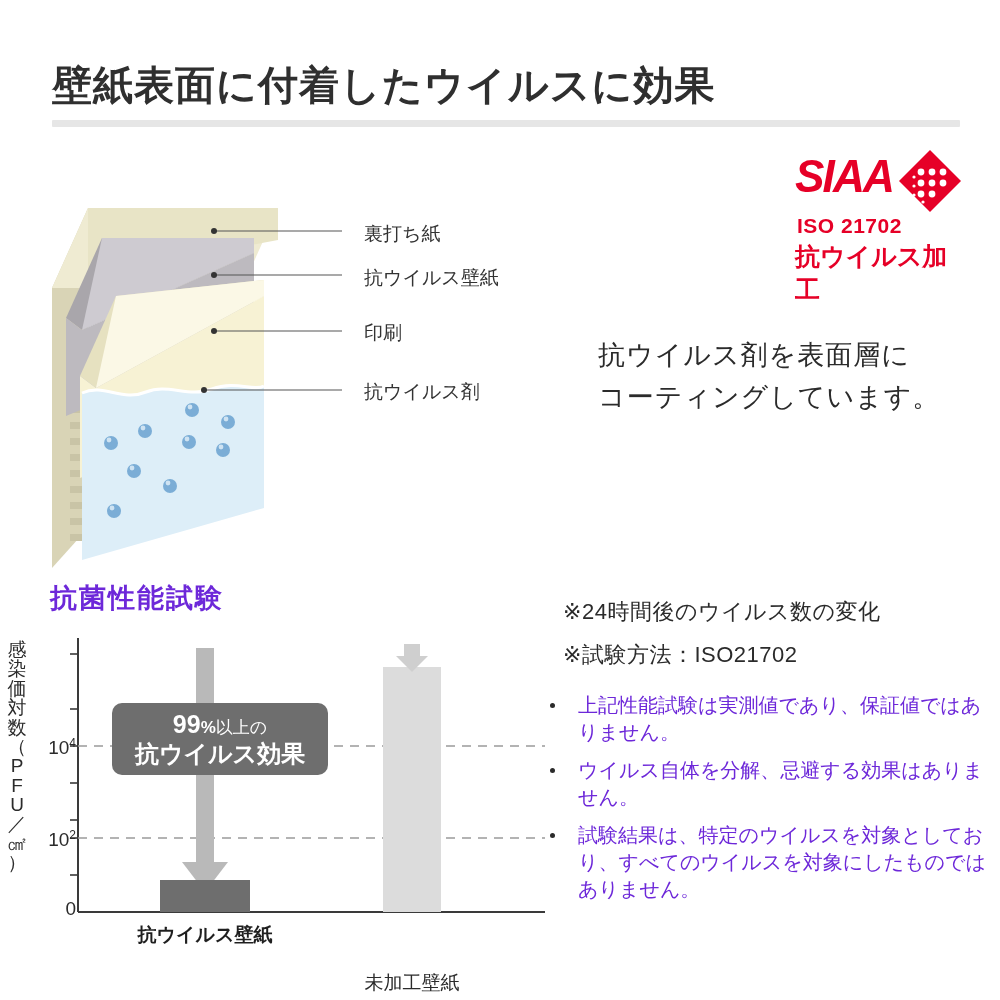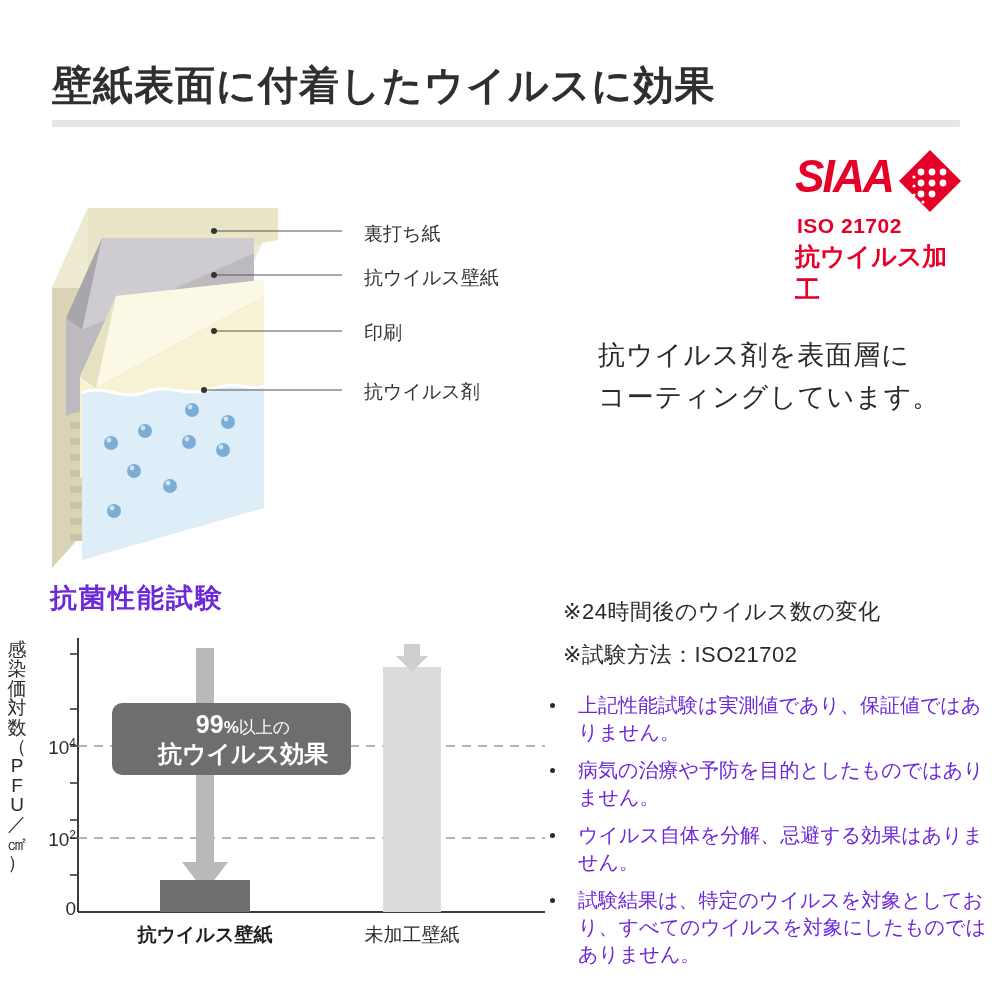--- a/index.html
+++ b/index.html
@@ -82,21 +82,21 @@
   .cat{
     position:absolute;font-size:19px;color:#2b2b2b;text-align:center;
     white-space:nowrap;
   }
   .cat-a{font-weight:bold;color:#1f1f1f;}
 
   .callout{
     position:absolute;left:112px;top:703px;width:216px;height:72px;
     background:#6e6e6e;border-radius:10px;
     display:flex;flex-direction:column;align-items:center;justify-content:center;
-    color:#ffffff;line-height:1.18;padding-left:23px;
+    color:#ffffff;line-height:1.18;
   }
   .callout .l1{font-size:25px;font-weight:bold;letter-spacing:0px;}
   .callout .l1 .pct{font-size:17px;font-weight:bold;}
   .callout .l1 .suf{font-size:17px;font-weight:normal;}
   .callout .l2{font-size:24px;font-weight:bold;letter-spacing:0px;}
 
   
   .note{
     position:absolute;font-size:22px;color:#2b2b2b;letter-spacing:0.5px;
     white-space:nowrap;
@@ -283,30 +283,29 @@
       <rect x="404" y="14" width="16" height="14"></rect>
       <polygon points="396,26 428,26 412,42"></polygon>
     </g>
   </svg>
 
   <div class="ytick" style="left:28px;top:736px;width:48px;">10<sup>4</sup></div>
   <div class="ytick" style="left:28px;top:828px;width:48px;">10<sup>2</sup></div>
   <div class="ytick" style="left:28px;top:898px;width:48px;">0</div>
 
   <div class="cat cat-a" style="left:125px;top:922px;width:160px;">抗ウイルス壁紙</div>
-  <div class="cat" style="left:342px;top:922px;width:140px;">未加工壁紙</div>
+  <div class="cat" style="left:342px;top:970px;width:140px;">未加工壁紙</div>
 
   <div class="callout">
     <div class="l1"><span>99</span><span class="pct">%</span><span class="suf">以上の</span></div>
     <div class="l2">抗ウイルス効果</div>
   </div>
 
   <div class="note note-1">※24時間後のウイルス数の変化</div>
   <div class="note note-2">※試験方法：ISO21702</div>
 
   <div class="bullets">
     <div class="bullet"><span class="dot"></span><span>上記性能試験は実測値であり、保証値ではありません。</span></div>
-    <div class="bullet"><span class="dot"></span><span>病気の治療や予防を目的としたものではありません。</span></div>
     <div class="bullet"><span class="dot"></span><span>ウイルス自体を分解、忌避する効果はありません。</span></div>
     <div class="bullet"><span class="dot"></span><span>試験結果は、特定のウイルスを対象としており、すべてのウイルスを対象にしたものではありません。</span></div>
   </div>
 
 </div>
 
 </body></html>

